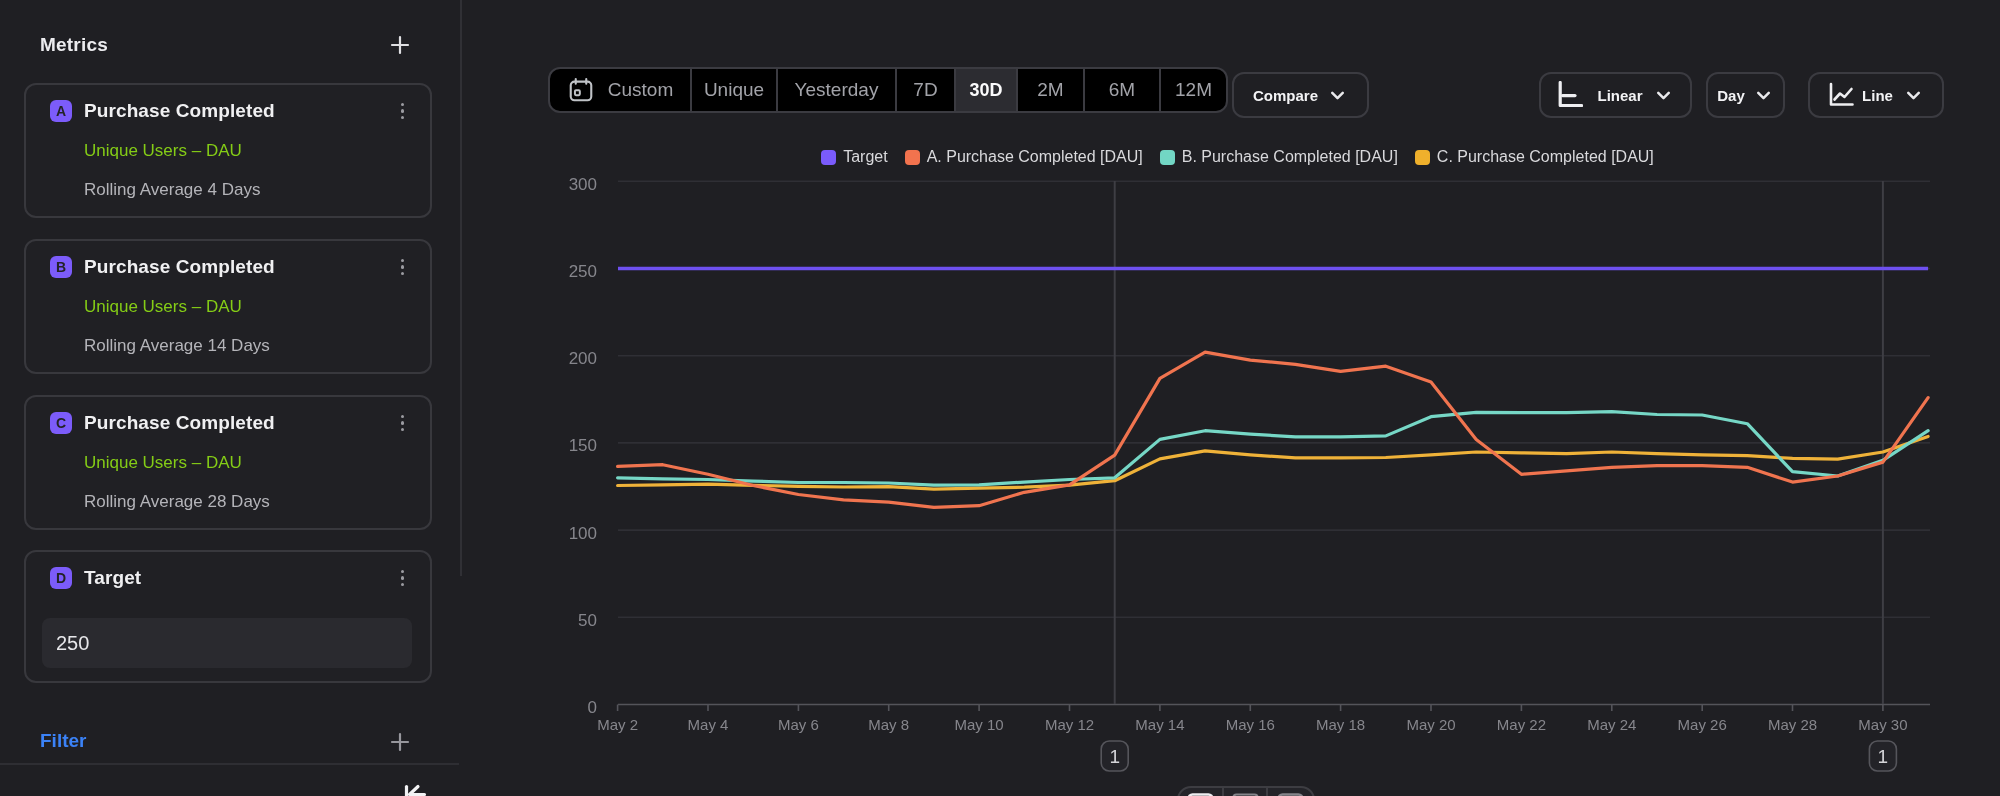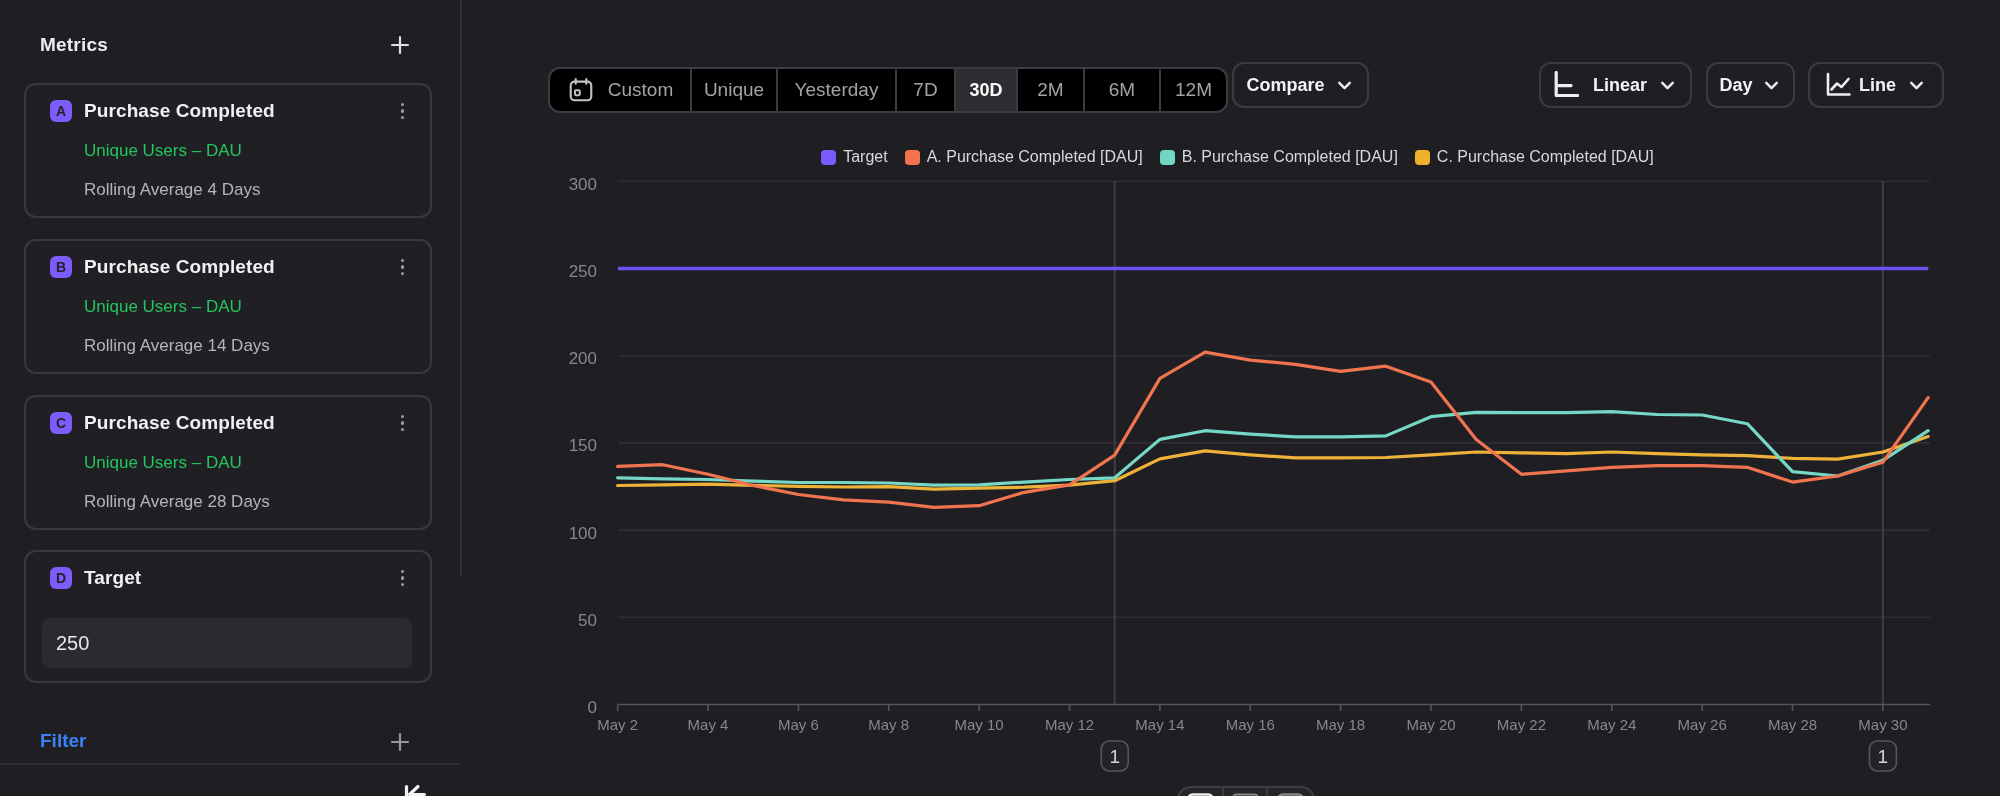--- a/index.html
+++ b/index.html
@@ -8,36 +8,36 @@
 .shead { position:absolute; left:40px; top:34px; font-size:19px; font-weight:700; color:#ececef; letter-spacing:.2px; }
 .splus { position:absolute; left:388px; top:33px; }
 .card { position:absolute; left:24px; width:408px; height:135px;
   border:2px solid #38383d; border-radius:12px; background:#202024; }
 .cardrow { position:absolute; left:24px; top:14px; right:16px; height:24px; display:flex; align-items:center; }
 .lbadge { width:22px; height:22px; border-radius:6px; background:#7c5cfa; color:#232327;
   font-size:14px; font-weight:700; display:inline-flex; align-items:center; justify-content:center; }
 .ctitle { margin-left:12px; font-size:19px; font-weight:700; color:#f0f0f2; letter-spacing:.1px; }
 .kebab { margin-left:auto; display:flex; flex-direction:column; gap:3.4px; align-items:center; padding-right:10px; }
 .kebab i { width:3.4px; height:3.4px; border-radius:50%; background:#9b9ba1; }
-.csub { position:absolute; left:58px; top:56px; font-size:17px; color:#22c55e; }
+.csub { position:absolute; left:58px; top:56px; font-size:17px; color:#84cc16; }
 .csub2 { position:absolute; left:58px; top:95px; font-size:17px; color:#b4b4b9; }
 .tinput { position:absolute; left:16px; right:18px; top:66px; height:50px; background:#2a2a2f;
   border-radius:8px; font-size:20px; color:#e7e7ea; line-height:50px; padding-left:14px; }
 .sfilter { position:absolute; left:40px; top:730px; font-size:19px; font-weight:700; color:#3b82f6; }
 .fplus { position:absolute; left:388px; top:730px; }
 .sdiv { position:absolute; left:0; top:763px; width:459px; border-top:2px solid #2e2e33; }
 .collapse { position:absolute; left:402px; top:784px; }
 .toolbar { position:absolute; left:548px; top:67px; height:46px; display:flex;
   border:2px solid #3b3b41; border-radius:12px; background:#000000; }
 .seg { height:42px; display:flex; align-items:center; justify-content:center;
   border-right:2px solid #3b3b41; font-size:19px; font-weight:400; color:#a2a3a9; }
 .seg.last { border-right:none; }
 .seg.sel { background:#2c2c31; font-size:18px; font-weight:700; color:#fbfbfc; }
-.btn { position:absolute; top:62px; height:46px; border:2px solid #3b3b41; border-radius:12px;
-  display:flex; align-items:center; justify-content:center; font-size:18px; font-weight:700; color:#f3f3f5; }
+.btn { position:absolute; top:72px; height:46px; border:2px solid #3b3b41; border-radius:12px;
+  display:flex; align-items:center; justify-content:center; font-size:15px; font-weight:700; color:#f3f3f5; }
 .legend { position:absolute; left:461px; width:1539px; top:143px; height:28px; display:flex;
   justify-content:center; align-items:center; gap:17px; font-size:16px; color:#d9d9dc; padding-left:14px; }
 .lg { display:inline-flex; align-items:center; gap:7px; }
 .sw { width:15px; height:15px; border-radius:4px; display:inline-block; }
 .chart { position:absolute; left:461px; top:0; }
 .axlbl { font-size:15px; fill:#86868c; font-family:"Liberation Sans", sans-serif; }
 .aylbl { font-size:17px; fill:#86868c; font-family:"Liberation Sans", sans-serif; }
 .badge1 { font-size:19px; fill:#d4d4d8; font-family:"Liberation Sans", sans-serif; }
 .footer { position:absolute; left:1177px; top:786px; width:138px; height:60px; background:#242429;
   border:2px solid #3d3d42; border-radius:14px; display:flex; }
@@ -194,21 +194,21 @@
       <path d="M3.2 1.5v23h21.5" stroke="#eeeef1" stroke-width="3.2" stroke-linecap="round" stroke-linejoin="round"></path>
       <path d="M5.5 14.6h12.5" stroke="#eeeef1" stroke-width="3.2" stroke-linecap="round"></path>
     </svg>
     <span style="margin-left:14px">Linear</span>
     <span style="margin-left:10px;display:flex">
       <svg width="21" height="21" viewBox="0 0 20 20" fill="none">
         <path d="M5 7.5l5 5 5-5" stroke="#e9e9ec" stroke-width="2.4" stroke-linecap="round" stroke-linejoin="round"></path>
       </svg>
     </span>
   </div>
-<div class="btn" style="left:1706px;width:89px">Day<span style="margin-left:8px;display:flex">
+<div class="btn" style="left:1706px;width:79px">Day<span style="margin-left:8px;display:flex">
       <svg width="21" height="21" viewBox="0 0 20 20" fill="none">
         <path d="M5 7.5l5 5 5-5" stroke="#e9e9ec" stroke-width="2.4" stroke-linecap="round" stroke-linejoin="round"></path>
       </svg>
     </span></div>
 <div class="btn" style="left:1808px;width:136px">
     <svg width="27" height="27" viewBox="0 0 27 27" fill="none">
       <path d="M3 2v20.5h21.5" stroke="#eeeef1" stroke-width="2.6" stroke-linecap="round" stroke-linejoin="round"></path>
       <path d="M6.5 17.5l5.5-6 4.5 3.5 7-8" stroke="#eeeef1" stroke-width="2.6" stroke-linecap="round" stroke-linejoin="round"></path>
     </svg>
     <span style="margin-left:7px">Line</span>

